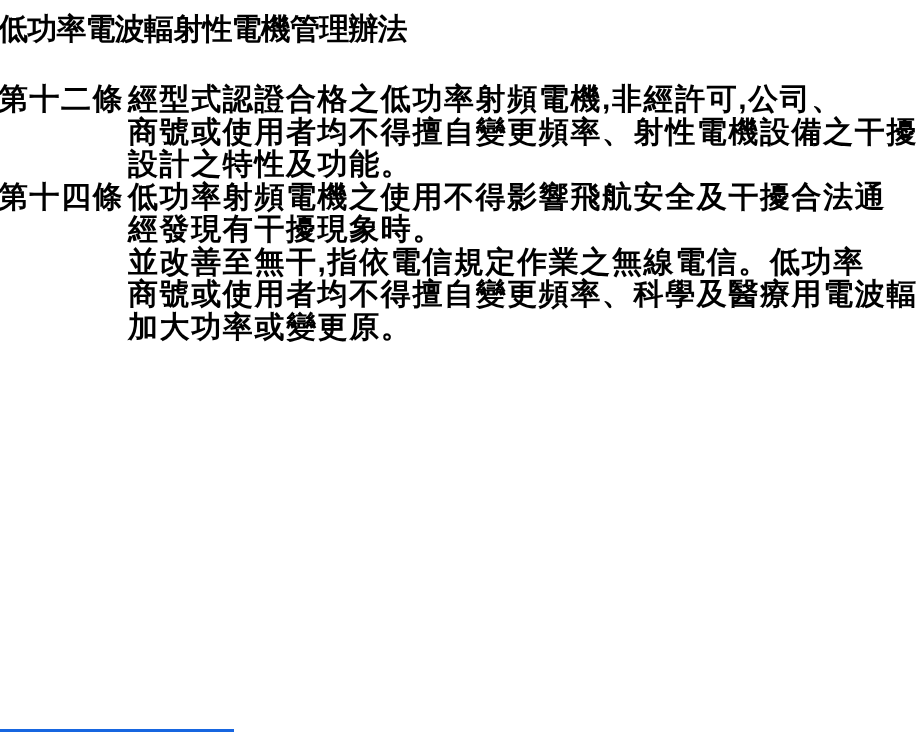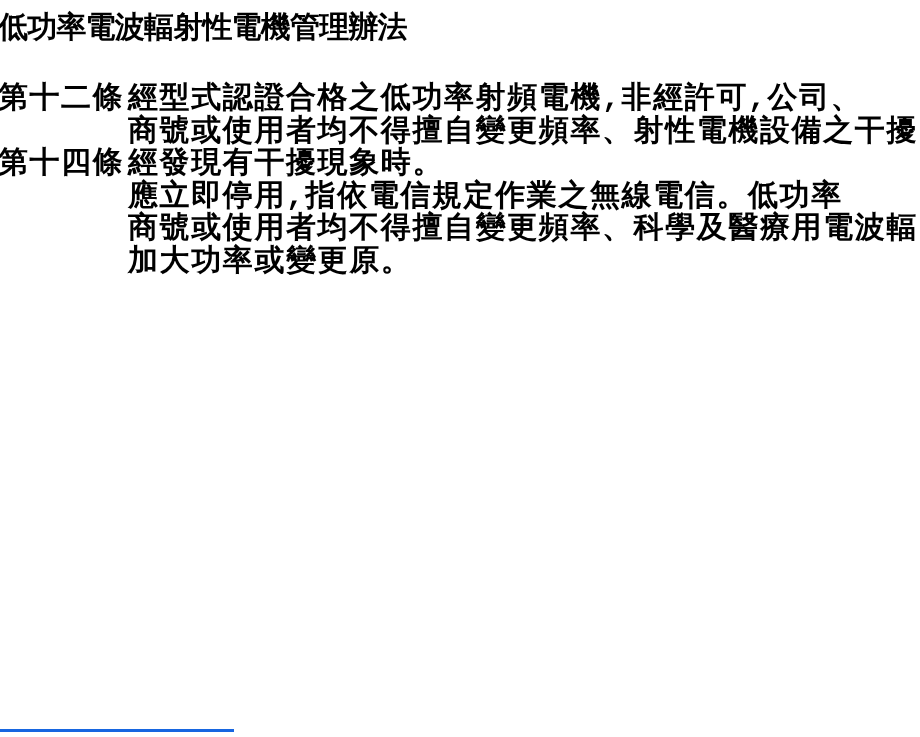--- a/index.html
+++ b/index.html
@@ -6,21 +6,21 @@
     margin: 0;
     padding: 0;
     background: #ffffff;
   }
   .page {
     position: relative;
     width: 920px;
     height: 737px;
     background: #ffffff;
     overflow: hidden;
-    font-family: Liberation Mono, monospace;
+    font-family: Liberation Sans, sans-serif;
     font-weight: bold;
     color: #000000;
     -webkit-font-smoothing: none;
   }
   .doc-title {
     position: absolute;
     left: -2px;
     top: 13px;
     font-size: 30px;
     line-height: 32.5px;
@@ -67,28 +67,30 @@
 
   <div class="doc-title">低功率電波輻射性電機管理辦法</div>
 
   <div class="doc-body">
 
     <div class="article-row">
       <div class="article-label">第十二條</div>
       <div class="article-lines">
         <div class="text-line">經型式認證合格之低功率射頻電機,非經許可,公司、</div>
         <div class="text-line">商號或使用者均不得擅自變更頻率、射性電機設備之干擾</div>
+        <div class="text-line">設計之特性及功能。</div>
       </div>
     </div>
 
     <div class="article-row">
       <div class="article-label">第十四條</div>
       <div class="article-lines">
+        <div class="text-line">低功率射頻電機之使用不得影響飛航安全及干擾合法通</div>
         <div class="text-line">經發現有干擾現象時。</div>
-        <div class="text-line">應立即停用,指依電信規定作業之無線電信。低功率</div>
+        <div class="text-line">並改善至無干,指依電信規定作業之無線電信。低功率</div>
         <div class="text-line">商號或使用者均不得擅自變更頻率、科學及醫療用電波輻</div>
         <div class="text-line">加大功率或變更原。</div>
       </div>
     </div>
 
   </div>
 
   <div class="bottom-divider" style="background: rgb(23, 102, 224);"></div>
 
 </div>

